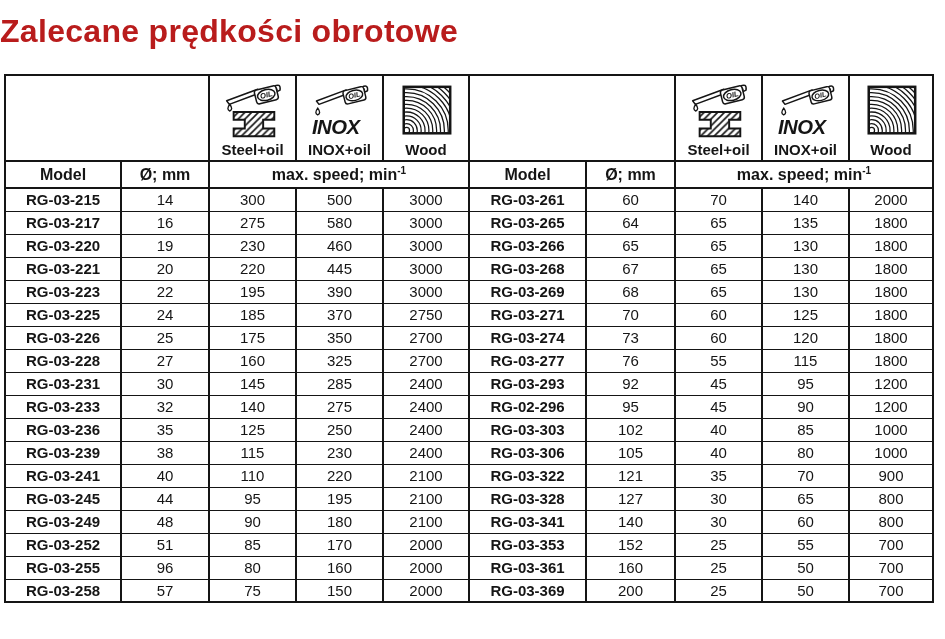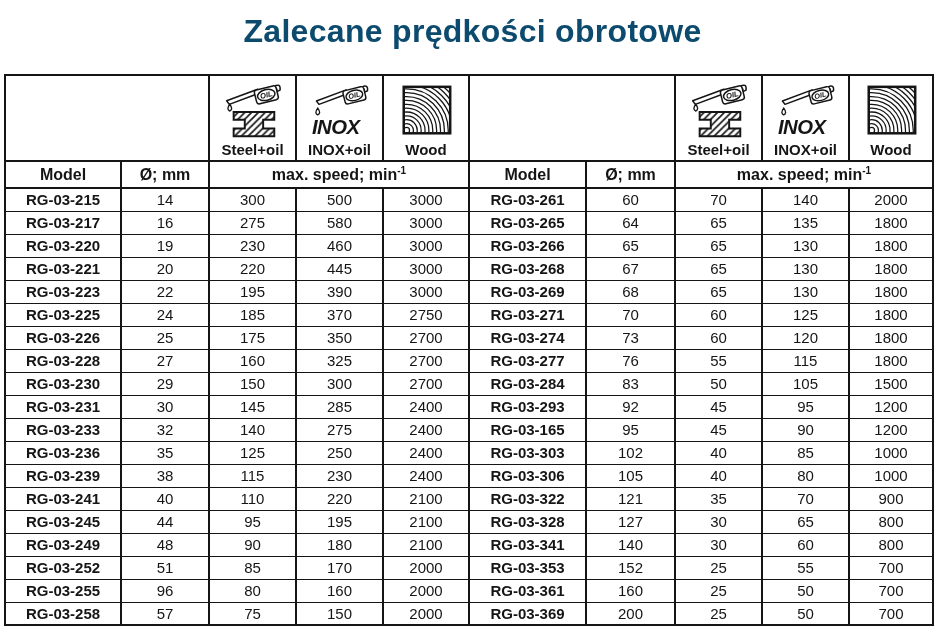--- a/index.html
+++ b/index.html
@@ -8,25 +8,25 @@
     width: 945px; height: 639px;
     background: #ffffff;
     color: #151515;
     font-family: "Liberation Sans", sans-serif;
     overflow: hidden;
     position: relative;
   }
   .title {
     margin: 0;
     padding-top: 13px;
-    text-align: center;
+    text-align: left;
     font-size: 32px;
     font-weight: bold;
     letter-spacing: 0.3px;
-    color: #0c4a6e;
+    color: #b91c1c;
   }
   table.speed-table {
     position: absolute;
     left: 4px; top: 74px;
     width: 927px;
     border-collapse: collapse;
     table-layout: fixed;
     border: 2px solid #151515;
   }
   .speed-table td, .speed-table th {
@@ -296,53 +296,41 @@
     <td>160</td>
     <td>325</td>
     <td>2700</td>
     <td class="model">RG-03-277</td>
     <td>76</td>
     <td>55</td>
     <td>115</td>
     <td>1800</td>
   </tr>
 
-  <tr class="data-row">
-    <td class="model">RG-03-230</td>
-    <td>29</td>
-    <td>150</td>
-    <td>300</td>
-    <td>2700</td>
-    <td class="model">RG-03-284</td>
-    <td>83</td>
-    <td>50</td>
-    <td>105</td>
-    <td>1500</td>
-  </tr>
 
   <tr class="data-row">
     <td class="model">RG-03-231</td>
     <td>30</td>
     <td>145</td>
     <td>285</td>
     <td>2400</td>
     <td class="model">RG-03-293</td>
     <td>92</td>
     <td>45</td>
     <td>95</td>
     <td>1200</td>
   </tr>
 
   <tr class="data-row">
     <td class="model">RG-03-233</td>
     <td>32</td>
     <td>140</td>
     <td>275</td>
     <td>2400</td>
-    <td class="model">RG-03-165</td>
+    <td class="model">RG-02-296</td>
     <td>95</td>
     <td>45</td>
     <td>90</td>
     <td>1200</td>
   </tr>
 
   <tr class="data-row">
     <td class="model">RG-03-236</td>
     <td>35</td>
     <td>125</td>

